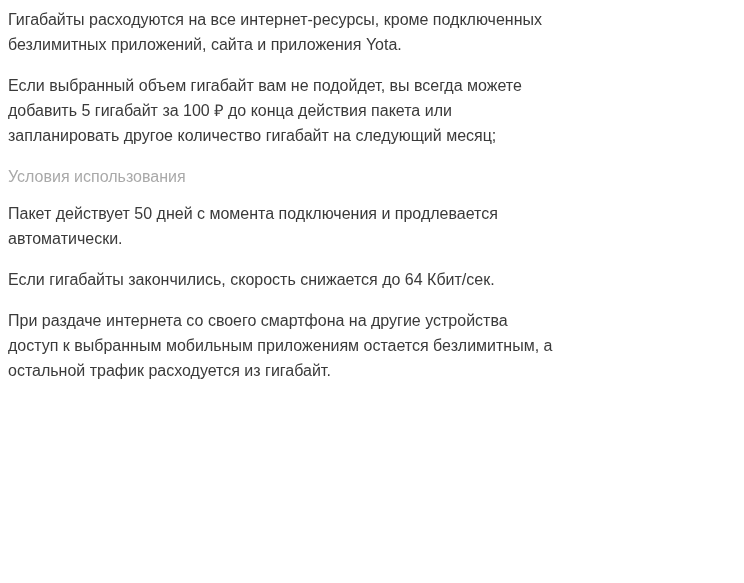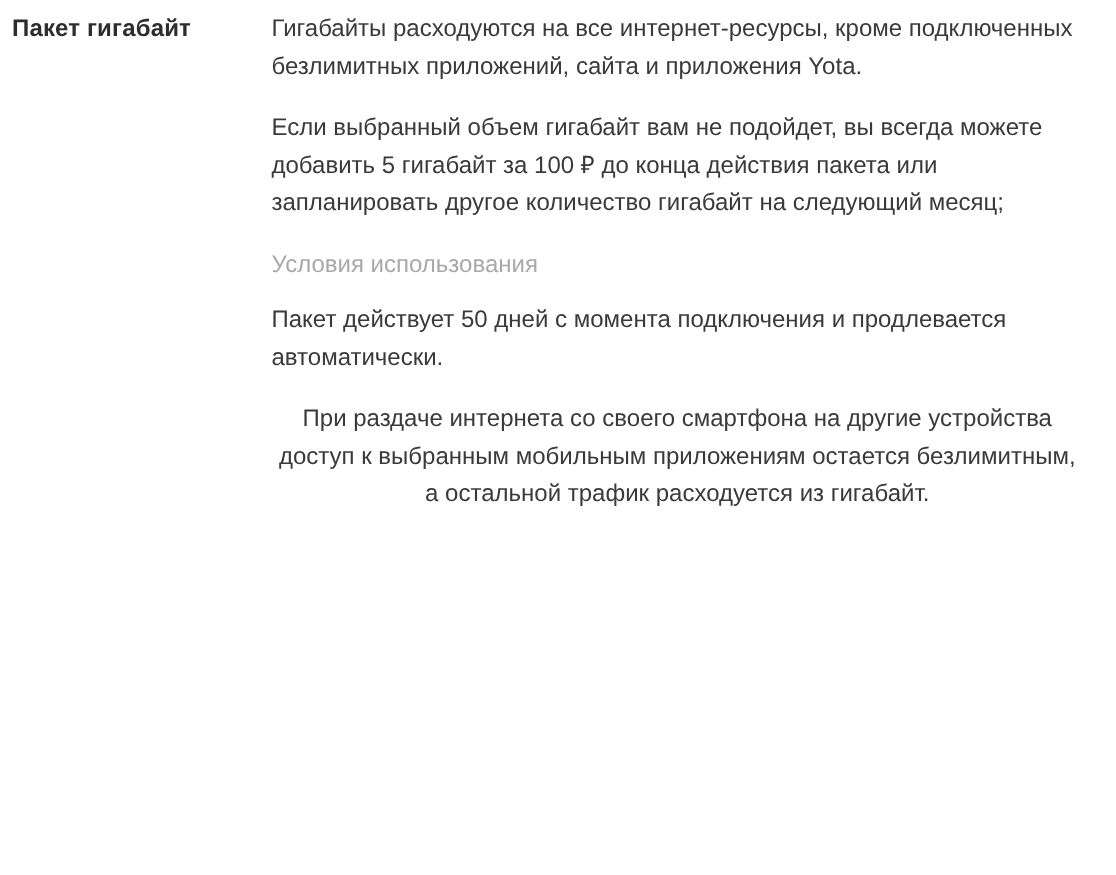--- a/index.html
+++ b/index.html
@@ -32,47 +32,45 @@
     flex: 1 1 auto;
     min-width: 0;
     max-width: 545px;
   }
   .para {
     font-size: 16px;
     line-height: 25px;
     color: #3a3a3a;
     margin: 0 0 16px 0;
   }
-  .para:last-child { margin-bottom: 0; text-align: center; }
+  .para:last-child { margin-bottom: 0; }
   .subheading {
     font-size: 16px;
     line-height: 25px;
     color: #a9a9a9;
     margin: 0 0 12px 0;
   }
 </style>
 </head>
 <body>
 
 <div class="page">
 
-  <div class="left-col">
-    <h2 class="section-title">Пакет гигабайт</h2>
-  </div>
 
   <div class="right-col">
 
     <p class="para">Гигабайты расходуются на все интернет-ресурсы, кроме подключенных безлимитных приложений, сайта и приложения Yota.</p>
 
     <p class="para">Если выбранный объем гигабайт вам не подойдет, вы всегда можете добавить 5 гигабайт за 100 ₽ до конца действия пакета или запланировать другое количество гигабайт на следующий месяц;</p>
 
     <div class="subheading">Условия использования</div>
 
     <p class="para">Пакет действует 50 дней с момента подключения и продлевается автоматически.</p>
 
+    <p class="para">Если гигабайты закончились, скорость снижается до 64 Кбит/сек.</p>
 
 
 
     <p class="para">При раздаче интернета со своего смартфона на другие устройства доступ к выбранным мобильным приложениям остается безлимитным, а остальной трафик расходуется из гигабайт.</p>
 
   </div>
 
 </div>
 
 </body></html>

